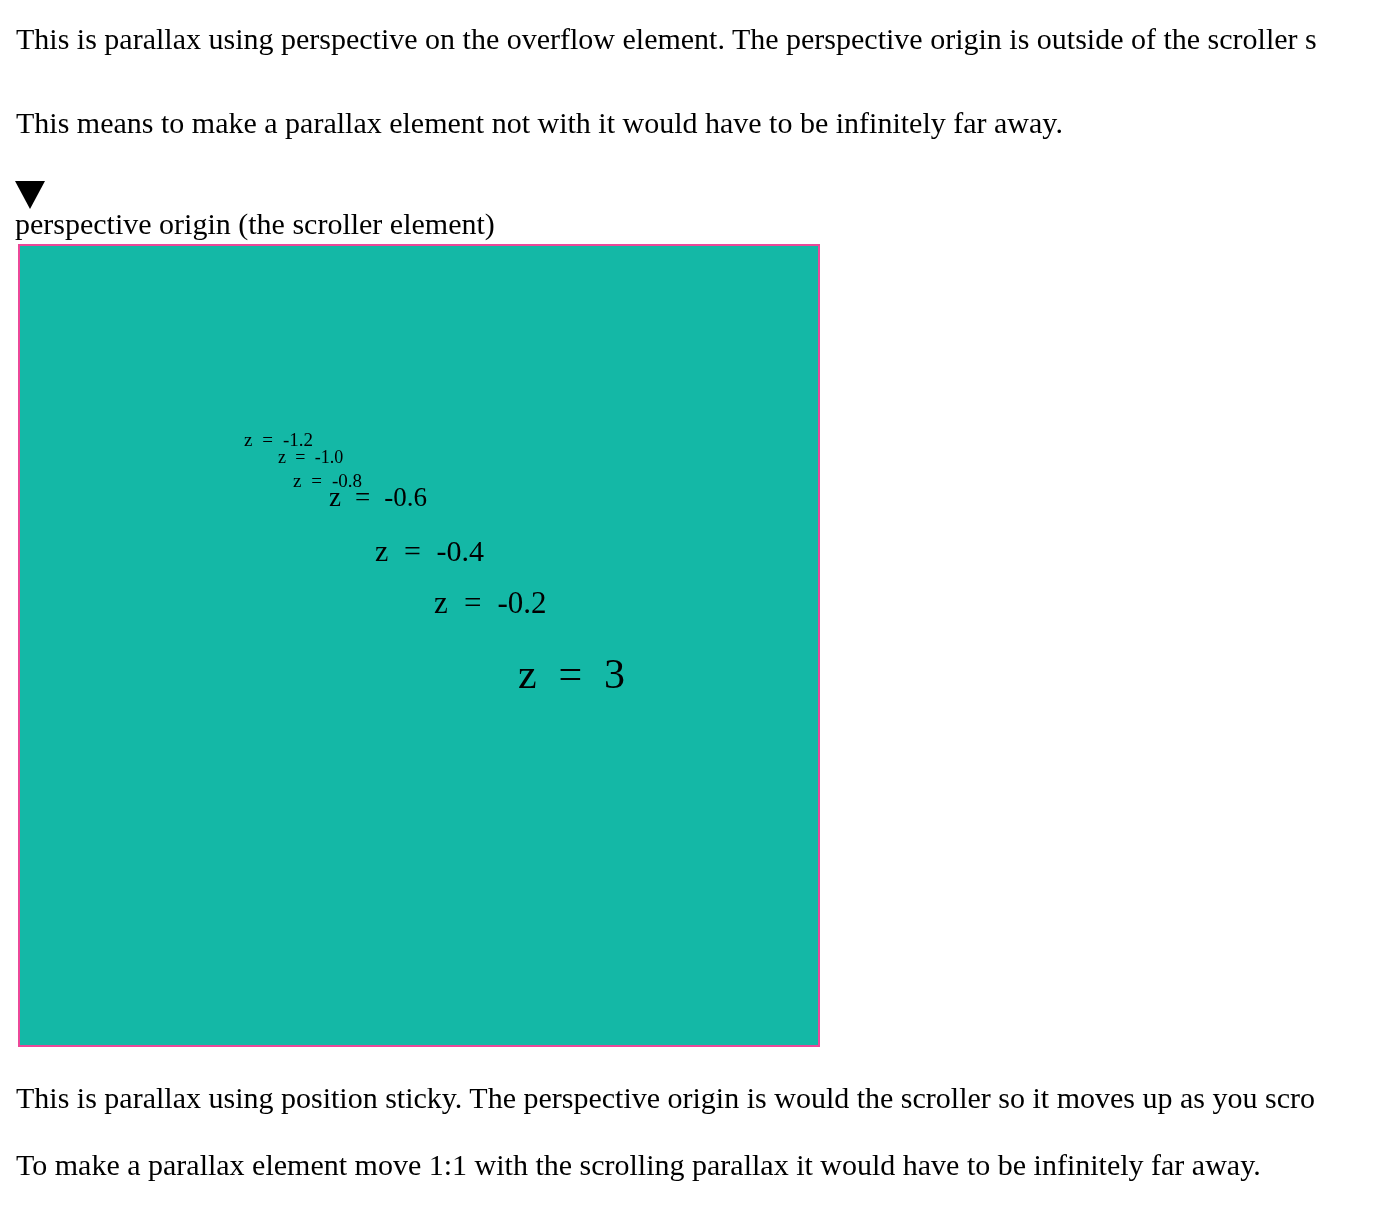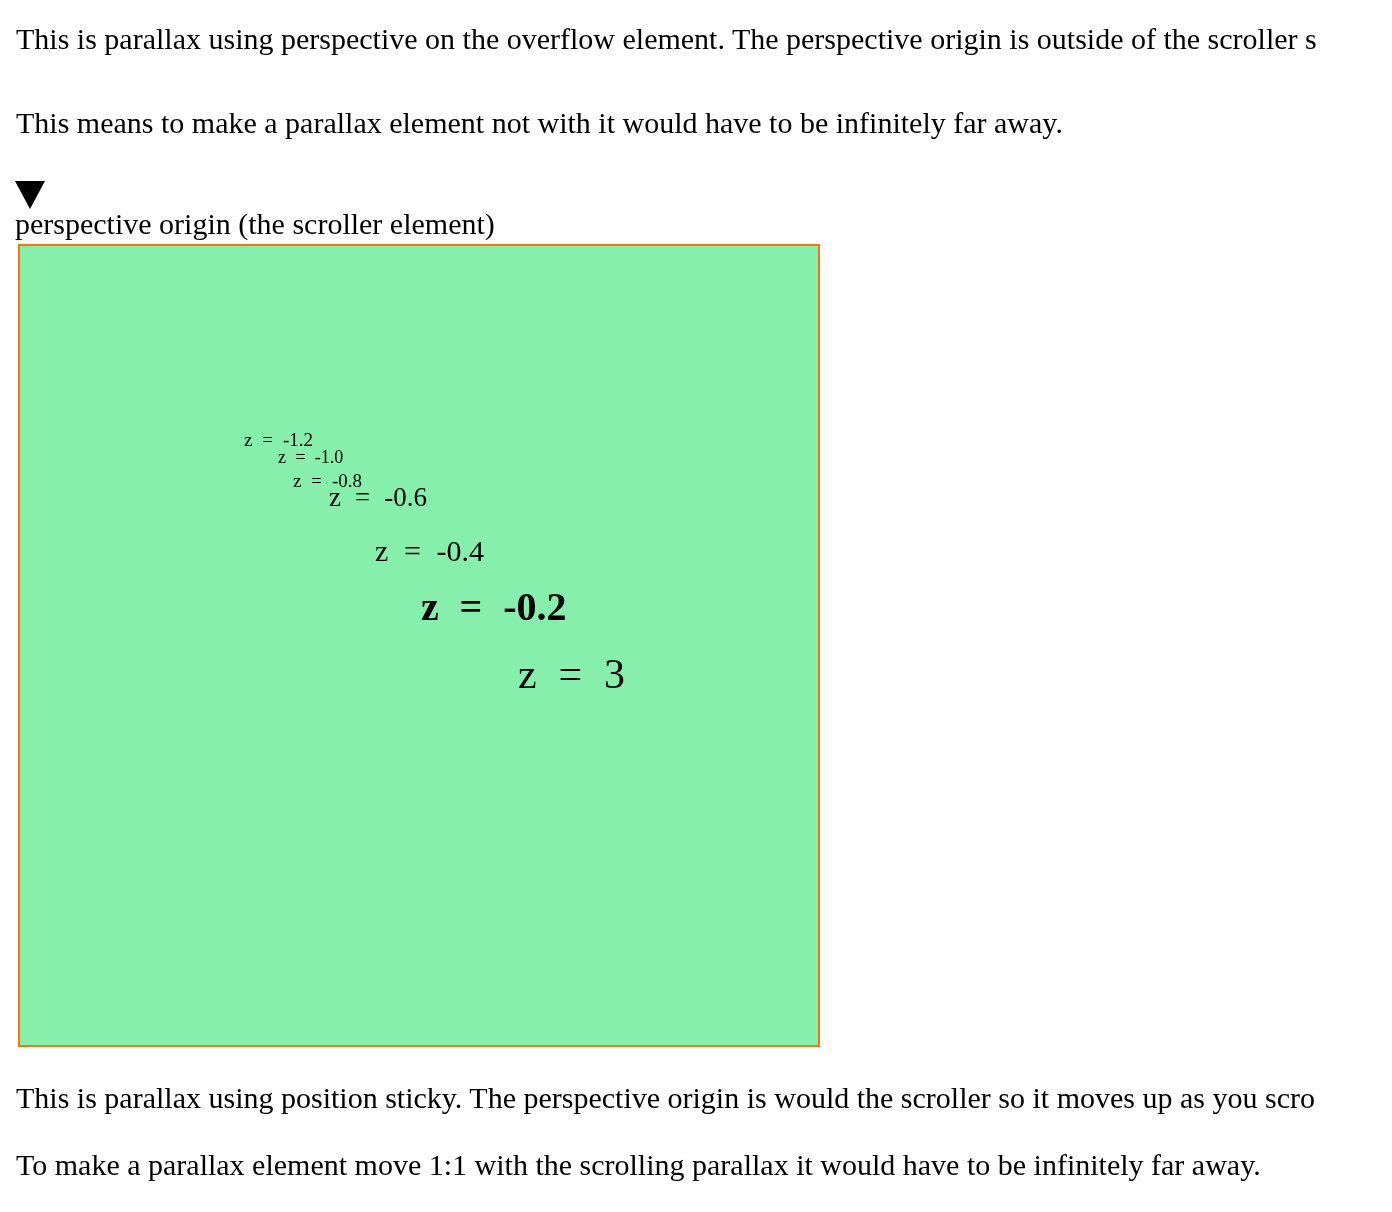--- a/index.html
+++ b/index.html
@@ -46,37 +46,37 @@
     border-top: 28px solid #000000;
     margin-right: 13px;
   }
 
   .scroller {
     position: absolute;
     left: 18px;
     top: 244px;
     width: 798px;
     height: 799px;
-    border: 2px solid #f97316;
-    background: #86efac;
+    border: 2px solid #ec4899;
+    background: #14b8a6;
     overflow: hidden;
   }
   .zl {
     position: absolute;
     line-height: 1;
     white-space: nowrap;
     word-spacing: 0.27em;
     color: #000000;
   }
   .z0 { left: 224px; top: 184px; font-size: 19px; }
   .z1 { left: 246px; top: 202px; font-size: 18px; margin-left: 12px; }
   .z2 { left: 273px; top: 225px; font-size: 19px; }
   .z3 { left: 309px; top: 238px; font-size: 27px; }
   .z4 { left: 355px; top: 290px; font-size: 30px; text-align: right; }
-  .z5 { left: 401px; top: 341px; font-size: 40px; font-weight: bold; }
+  .z5 { left: 414px; top: 341px; font-size: 31px; }
   .z6 { left: 498px; top: 407px; font-size: 42px; }
 </style>
 </head>
 <body>
 
 <div class="line l1">This is parallax using perspective on the overflow element. The perspective origin is outside of the scroller s</div>
 
 <div class="line l2">This means to make a parallax element not with it would have to be infinitely far away.</div>
 
 <div class="caption">

